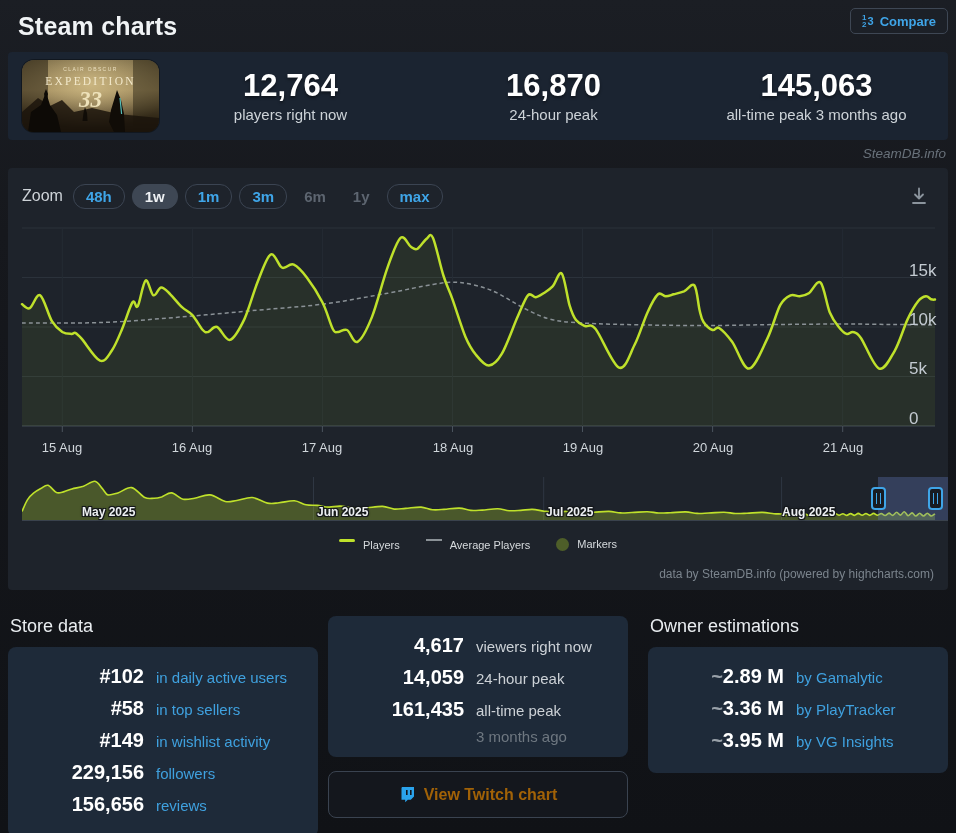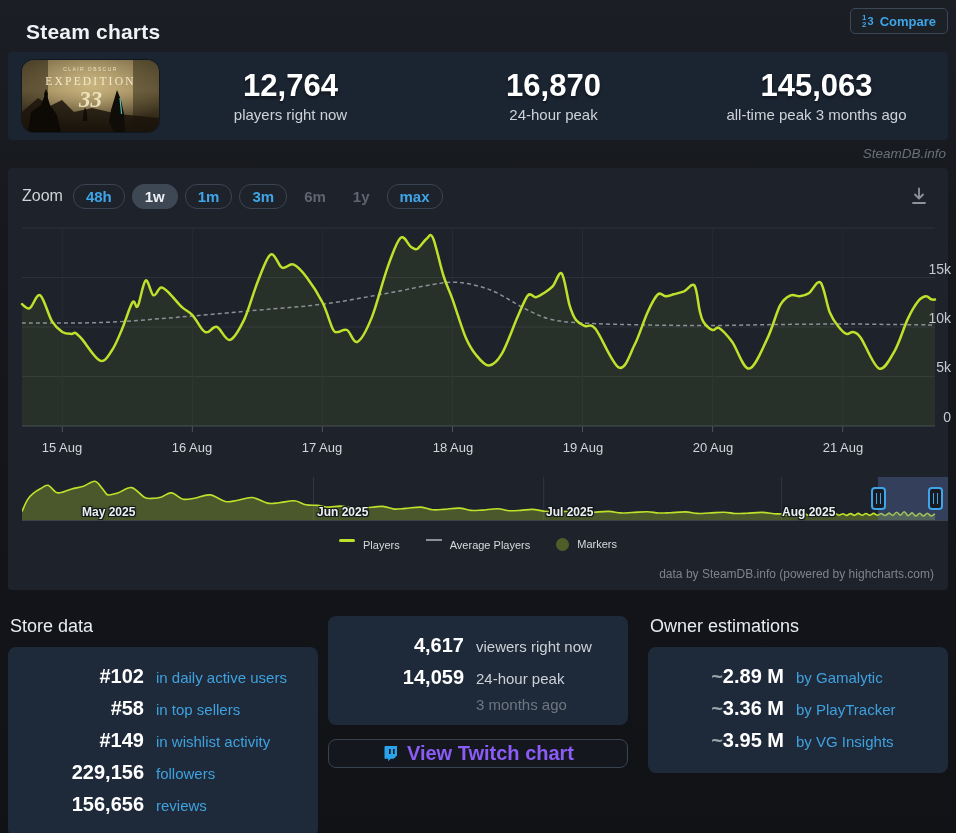--- a/index.html
+++ b/index.html
@@ -1,21 +1,21 @@
 <!DOCTYPE html>
 <html><head>
 <meta charset="utf-8">
 <style>
   html,body{margin:0;padding:0;background:#0e1013;}
   .page{position:relative;width:956px;height:833px;overflow:hidden;
     background:linear-gradient(180deg,#1b1e24 0%,#16181d 28%,#101216 100%);
     font-family:"Liberation Sans",sans-serif;color:#e6eaed;}
 
   
-  .page-title{position:absolute;left:10px;top:4px;margin:16px;font-size:21px;font-weight:600;color:#f0f3f5;letter-spacing:.2px}
+  .page-title{position:absolute;left:10px;top:4px;margin:8px;font-size:25px;font-weight:600;color:#f0f3f5;letter-spacing:.2px}
   .compare-btn{position:absolute;right:8px;top:8px;height:26px;display:flex;align-items:center;gap:6px;
     padding:0 11px;border:1px solid #3e4754;border-radius:5px;background:#1c2027;color:#3fa5e8;
     font-weight:700;font-size:13px;cursor:pointer;font-family:inherit;box-sizing:border-box}
   .cmp-ico{display:flex;align-items:center;gap:1px}
   .cmp-col{display:flex;flex-direction:column;font-size:8px;line-height:7px;font-weight:700}
   .cmp-3{font-size:11px;font-weight:700}
 
   
   .stats-panel{position:absolute;left:8px;top:52px;width:940px;height:88px;background:#1b2431;border-radius:4px;
     display:flex;align-items:center}
@@ -35,21 +35,21 @@
   .zoom-row{position:absolute;left:14px;top:15px;display:flex;align-items:center;gap:7px;height:26px}
   .zoom-label{font-size:16px;color:#ced3d8;margin-right:3px}
   .zbtn{font-size:15px;font-weight:700;color:#3fa5e8;border:1px solid #3b4452;border-radius:12px;
     padding:1px 12px;background:transparent;line-height:21px;cursor:pointer;font-family:inherit}
   .zbtn.active{background:#3e4754;border-color:#3e4754;color:#eef1f4}
   .zbtn.disabled{border-color:transparent;color:#5d6570;padding:1px 9px;cursor:default}
   .dl-btn{position:absolute;top:16px;right:16px;width:26px;height:26px;background:transparent;border:none;cursor:pointer;padding:0}
 
   .plot{position:absolute;left:14px;top:60px;width:913px;height:198px}
   .plot svg{position:absolute;left:0;top:0;overflow:visible}
-  .ylab{position:absolute;right:-16px;width:42px;text-align:right;font-size:14px;color:#c3cad1}
+  .ylab{position:absolute;right:-16px;width:42px;text-align:left;font-size:17px;color:#c3cad1}
   .xlab{position:absolute;top:212px;transform:translateX(-50%);font-size:13px;color:#d0d6db;white-space:nowrap}
 
   .nav{position:absolute;left:14px;top:309px;width:926px;height:43px;border-bottom:1px solid #3a424d}
   .nav svg{position:absolute;left:0;top:0}
   .nav-sel{position:absolute;top:0;bottom:0;background:rgba(96,122,192,.33)}
   .nav-handle{position:absolute;top:10px;width:15px;height:23px;box-sizing:border-box;border:2px solid #3fa5e8;
     border-radius:4px;background:#171b21;display:flex;align-items:center;justify-content:center;gap:2.5px;cursor:ew-resize}
   .grip{width:1.5px;height:11px;background:#3fa5e8}
   .nav-month{position:absolute;bottom:1px;font-size:12px;font-weight:700;color:#edf0f2;white-space:nowrap;
     text-shadow:-1px -1px 0 #14171b,1px -1px 0 #14171b,-1px 1px 0 #14171b,1px 1px 0 #14171b,0 0 3px #000}
@@ -67,22 +67,22 @@
   .col-store{left:8px;width:310px}
   .col-twitch{left:328px;width:300px}
   .col-owners{left:648px;width:300px}
   .card{background:#1e2a39;border-radius:8px;padding:18px 16px 12px;box-sizing:border-box}
   .row{display:flex;align-items:baseline;margin-bottom:9px}
   .rv{width:120px;text-align:right;font-size:20px;font-weight:700;color:#fff;flex:none;white-space:nowrap}
   .approx{color:#99a1a9}
   .rl{margin-left:12px;font-size:15px;color:#3fa1df;cursor:pointer;white-space:nowrap}
   .rl.plain{color:#ccd1d6;cursor:default}
   .ago{margin-left:132px;font-size:15px;color:#6e7780;margin-top:-2px}
-  .twitch-btn{margin-top:14px;width:100%;height:29px;display:flex;align-items:center;justify-content:center;gap:8px;
-    border:1px solid #3a4350;border-radius:8px;background:#14171d;color:#8b5cf6;font-weight:700;font-size:20px;
+  .twitch-btn{margin-top:14px;width:100%;height:47px;display:flex;align-items:center;justify-content:center;gap:8px;
+    border:1px solid #3a4350;border-radius:8px;background:#14171d;color:#a16207;font-weight:700;font-size:16px;
     cursor:pointer;font-family:inherit}
 </style>
 </head>
 <body>
 
 <div class="page">
 
   <h1 class="page-title">Steam charts</h1>
   <button class="compare-btn">
     <span class="cmp-ico">
@@ -267,20 +267,24 @@
   <section class="col col-twitch">
     <div class="card">
       <div class="row">
         <span class="rv">4,617</span>
         <span class="rl plain">viewers right now</span>
       </div>
       <div class="row">
         <span class="rv">14,059</span>
         <span class="rl plain">24-hour peak</span>
       </div>
+      <div class="row">
+        <span class="rv">161,435</span>
+        <span class="rl plain">all-time peak</span>
+      </div>
       <div class="ago">3 months ago</div>
     </div>
     <button class="twitch-btn">
       <svg width="17" height="17" viewBox="0 0 17 17">
         <path d="M3 1 h12 v9.5 l-3.2 3.2 h-3 l-2.6 2.6 v-2.6 H2.5 V2 Z" fill="#2aa3ec"></path>
         <rect x="7" y="4" width="1.6" height="5" fill="#14171d"></rect>
         <rect x="11" y="4" width="1.6" height="5" fill="#14171d"></rect>
       </svg>
       <span>View Twitch chart</span>
     </button>

